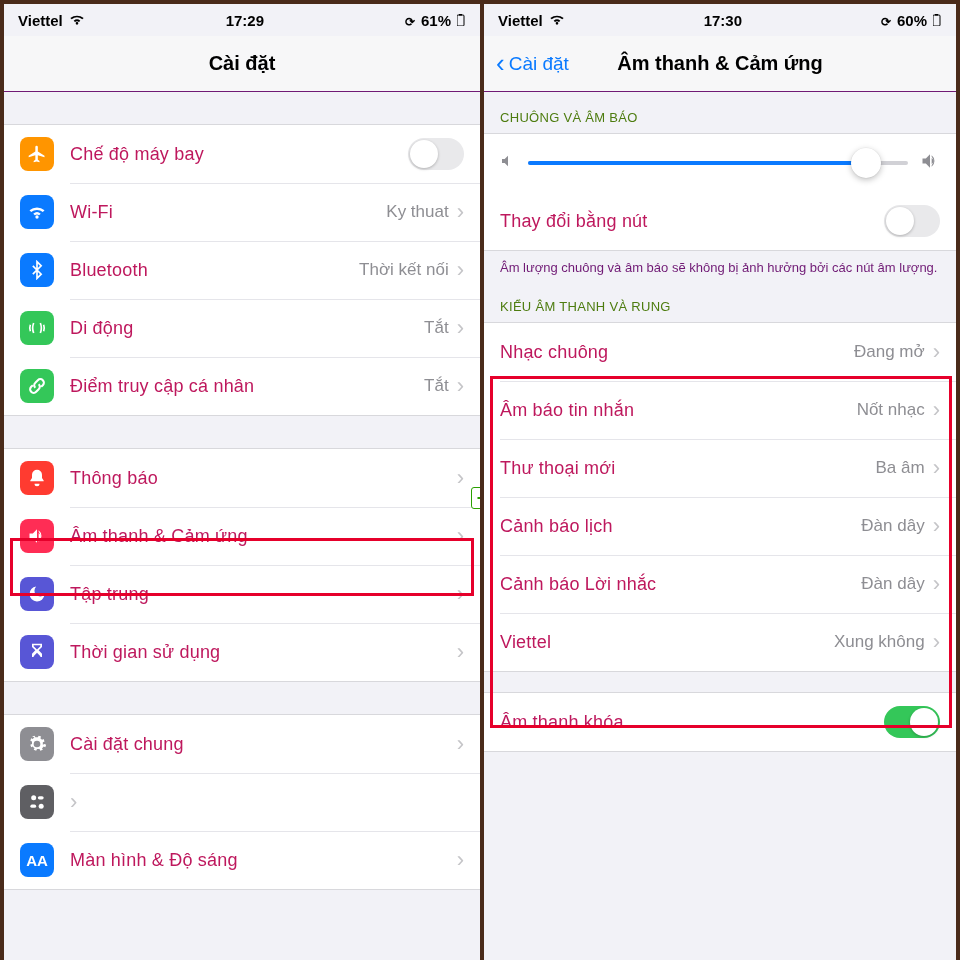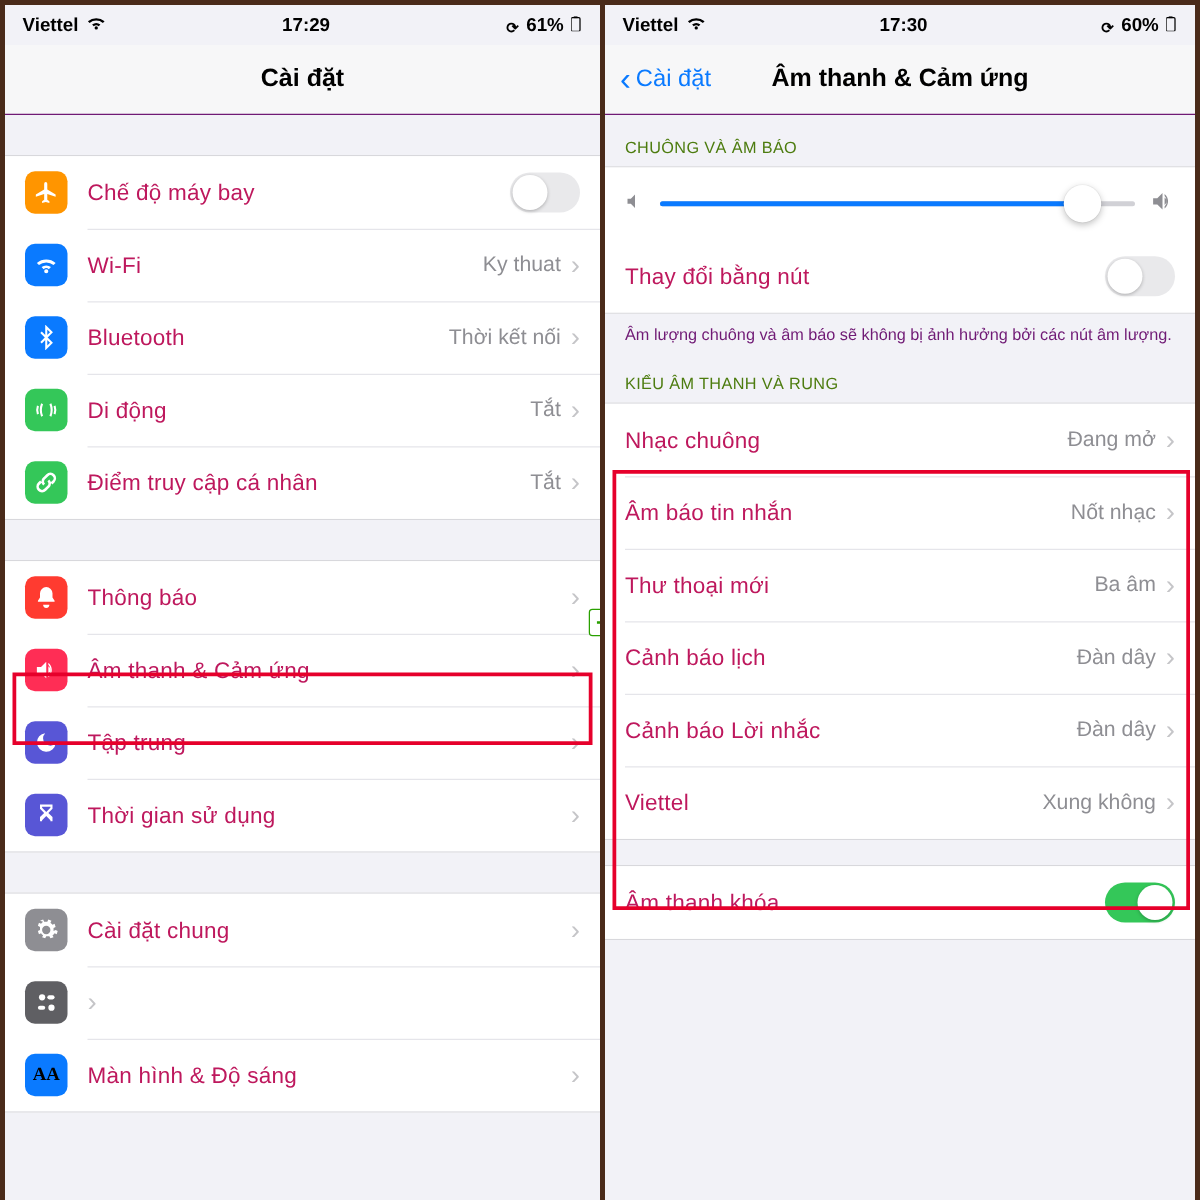--- a/index.html
+++ b/index.html
@@ -60,21 +60,21 @@
   .hl-2 { position:absolute; border:3px solid #e6002b; pointer-events:none; z-index:10; }
 
   
   .plus { position:absolute; width:22px; height:22px; background:#fff; border:1px solid #2aa000; color:#2aa000; display:flex; align-items:center; justify-content:center; font-weight:700; border-radius:3px; z-index:20; font-size:18px; }
 
   
   .bg-orange { background:#ff9500; } .bg-blue { background:#0a7aff; } .bg-green { background:#34c759; }
   .bg-red { background:#ff3b30; } .bg-pink { background:#ff2d55; } .bg-indigo { background:#5856d6; }
   .bg-gray { background:#8e8e93; } .bg-dark { background:#5f5f63; } .bg-link{ background:#34c759;}
   .icon-badge svg { width:20px; height:20px; }
-  .icon-badge .glyph { color:#000000; font-size:20px; font-weight:600;font-family:Liberation Serif, serif; }
+  .icon-badge .glyph { color:#ffffff; font-size:20px; font-weight:600; }
 </style>
 </head>
 <body>
 
 <div class="frame">
 
   <div class="phone">
     <div class="status">
       <div class="left">
         <span>Viettel</span>

